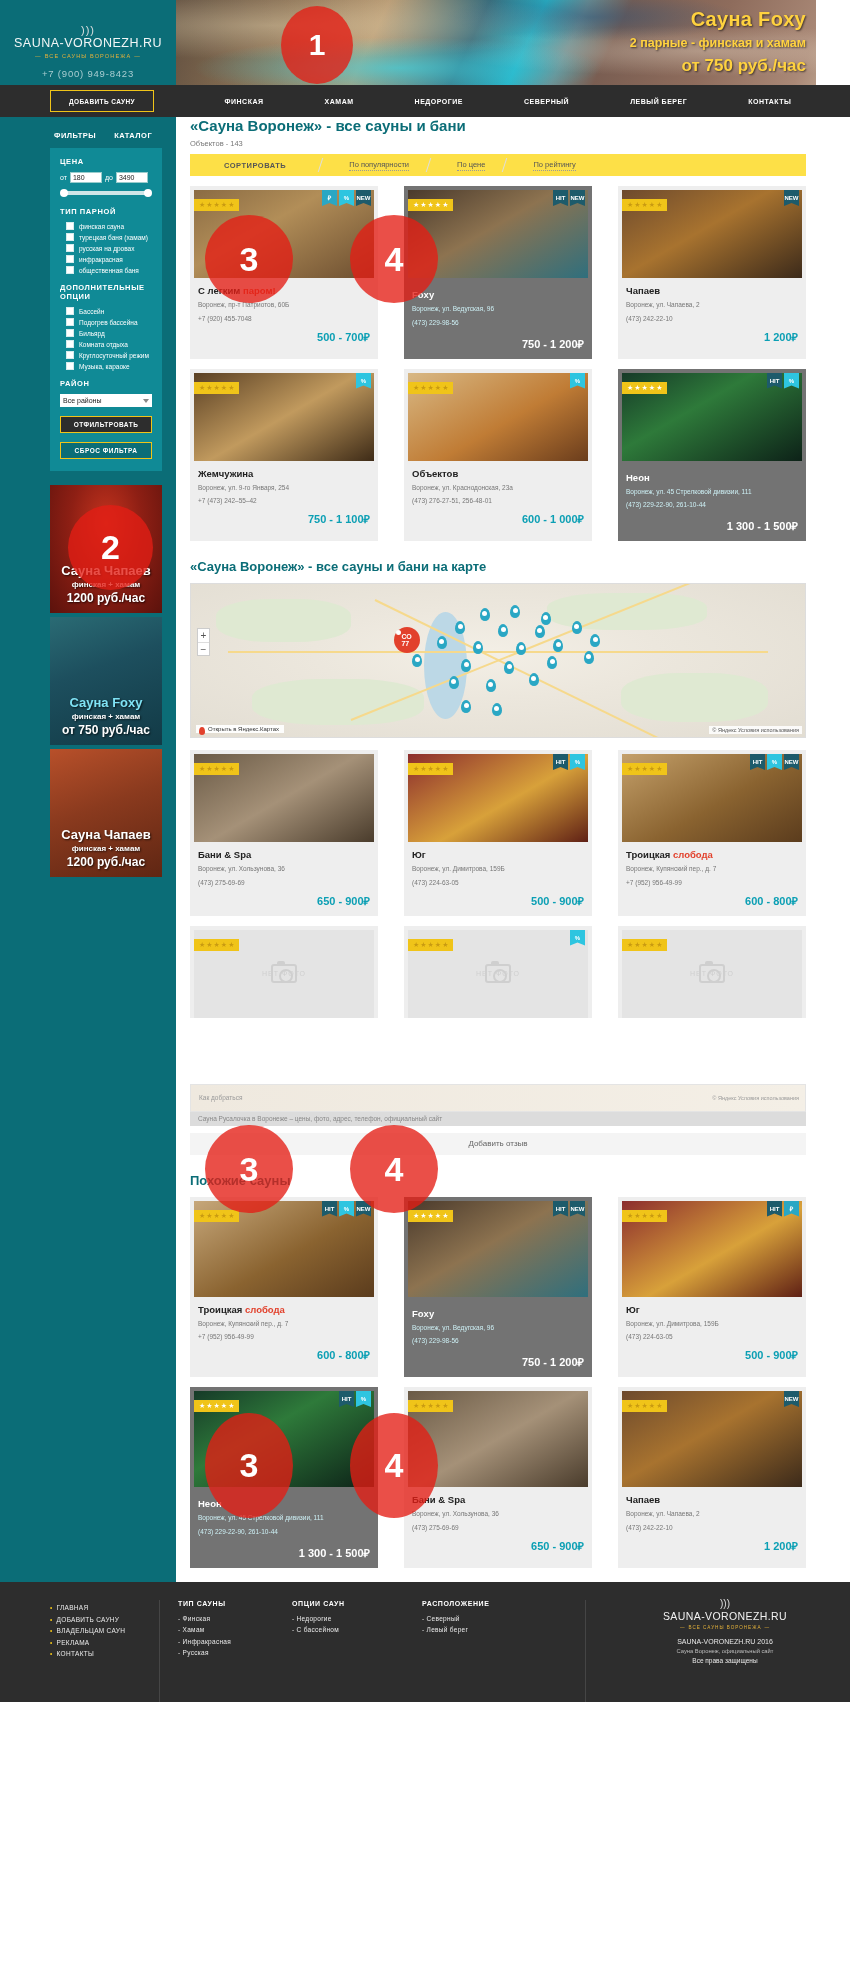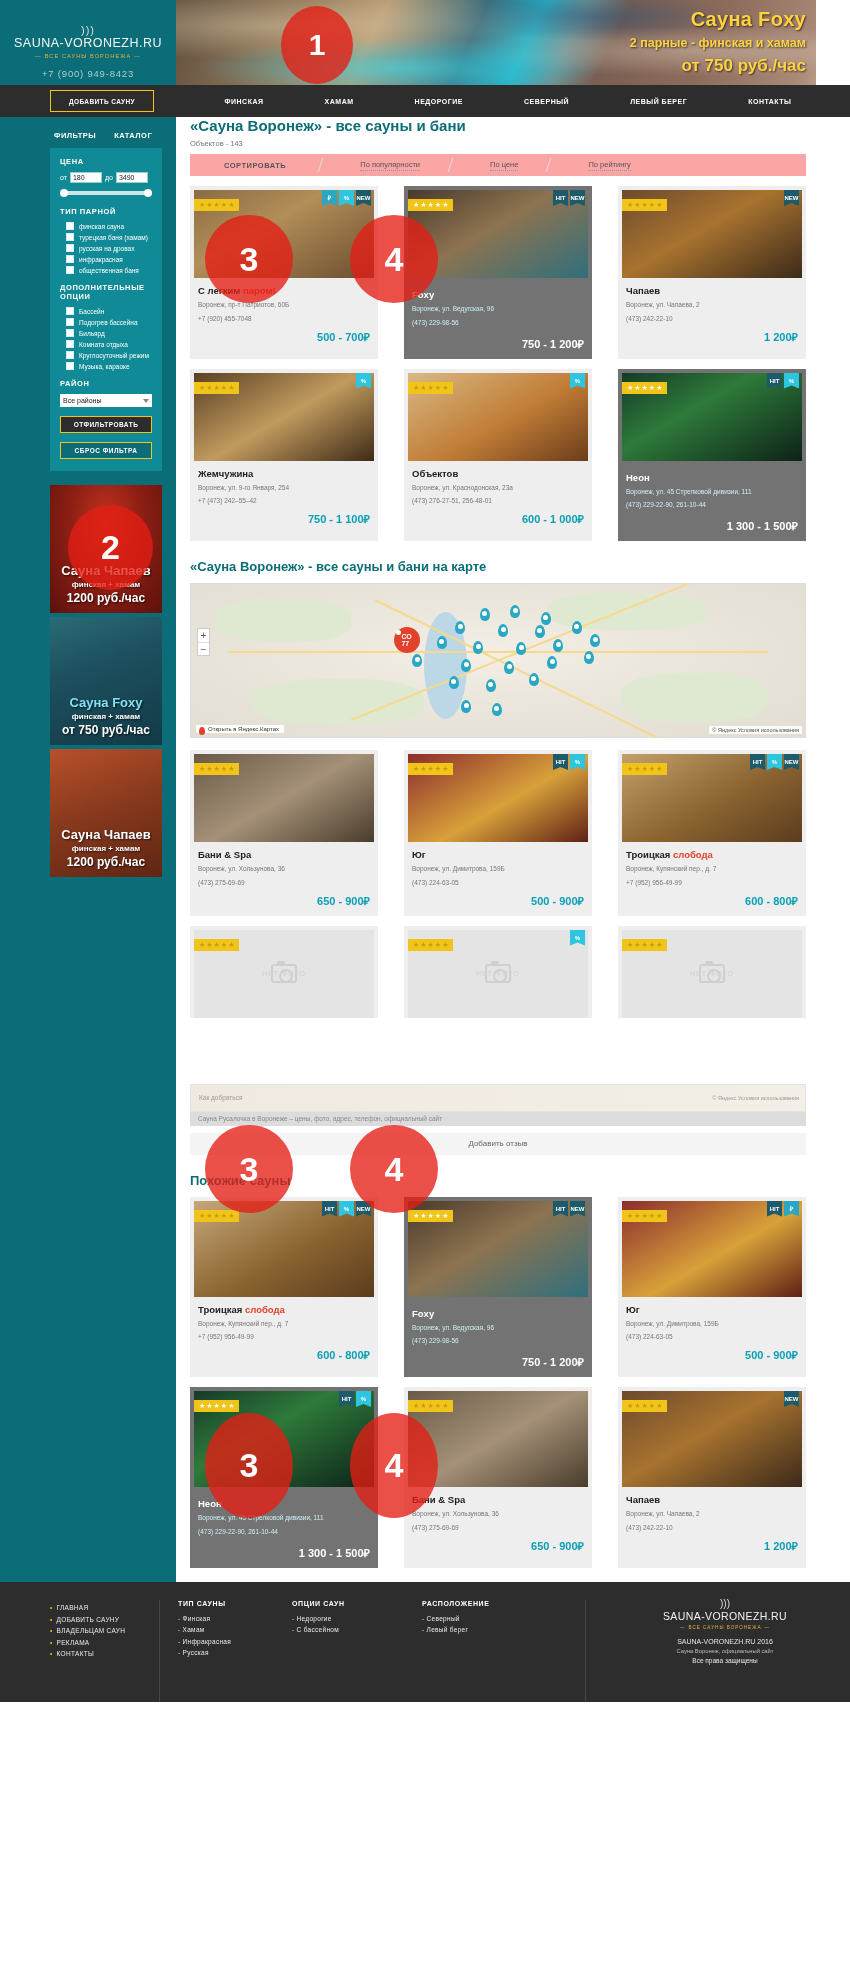--- a/index.html
+++ b/index.html
@@ -89,24 +89,24 @@
   .p1 .img{background:
       radial-gradient(ellipse at 50% 30%, #c4331e 0%, #8e1f14 45%, #5b120c 100%),
       linear-gradient(#7a1a10,#4a0f09);}
   .p2 .img{background:linear-gradient(160deg,#2a6b74 0%,#1d4f5e 40%,#123a46 100%);}
   .p2 .cap .c1{color:#7fe3f5;}
   .p3 .img{background:linear-gradient(160deg,#b8502a 0%,#8a3a1e 45%,#5f2613 100%);}
 
   
   h1.page-title { font-size:15px; color:#0b6d77; font-weight:700; margin-left:6px; }
   .objects { font-size:7.5px; color:#777; margin:5px 0 6px 6px; }
-  .sortbar { height:22px; background:#fca5a5; display:flex; align-items:center; margin:0 0 10px 6px;}
+  .sortbar { height:22px; background:#fde047; display:flex; align-items:center; margin:0 0 10px 6px;}
   .sortbar .lbl { font-size:7.5px; font-weight:700; color:#555; letter-spacing:.5px; padding:0 34px; }
   .sortbar .sep { width:10px; height:14px; border-left:1px solid #ddd; transform:skewX(-18deg); }
-  .sortbar a { font-size:7.5px; color:#555; text-decoration:none; border-bottom:1px dotted #999; padding:0 0 1px 0; margin:0 30px;}
+  .sortbar a { font-size:7.5px; color:#555; text-decoration:none; border-bottom:1px dotted #999; padding:0 0 1px 0; margin:0 19px;}
 
   .grid { display:grid; grid-template-columns:repeat(3,1fr); gap:26px; margin-left:6px;}
   .card { background:#eeeeee; position:relative; }
   .card.teal { background:#737373; }
   .card .ph { height:88px; position:relative; overflow:hidden; margin:4px 4px 0 4px;}
   .card.teal .ph { margin:4px; }
   .stars { position:absolute; left:0; top:9px; background:#f0c419; padding:2px 5px; display:flex; gap:1px; z-index:3;}
   .stars i { color:#c89a12; font-size:7px; font-style:normal; }
   .stars.on i { color:#fff; }
   .badges { position:absolute; right:3px; top:0; display:flex; gap:2px; z-index:3; }

